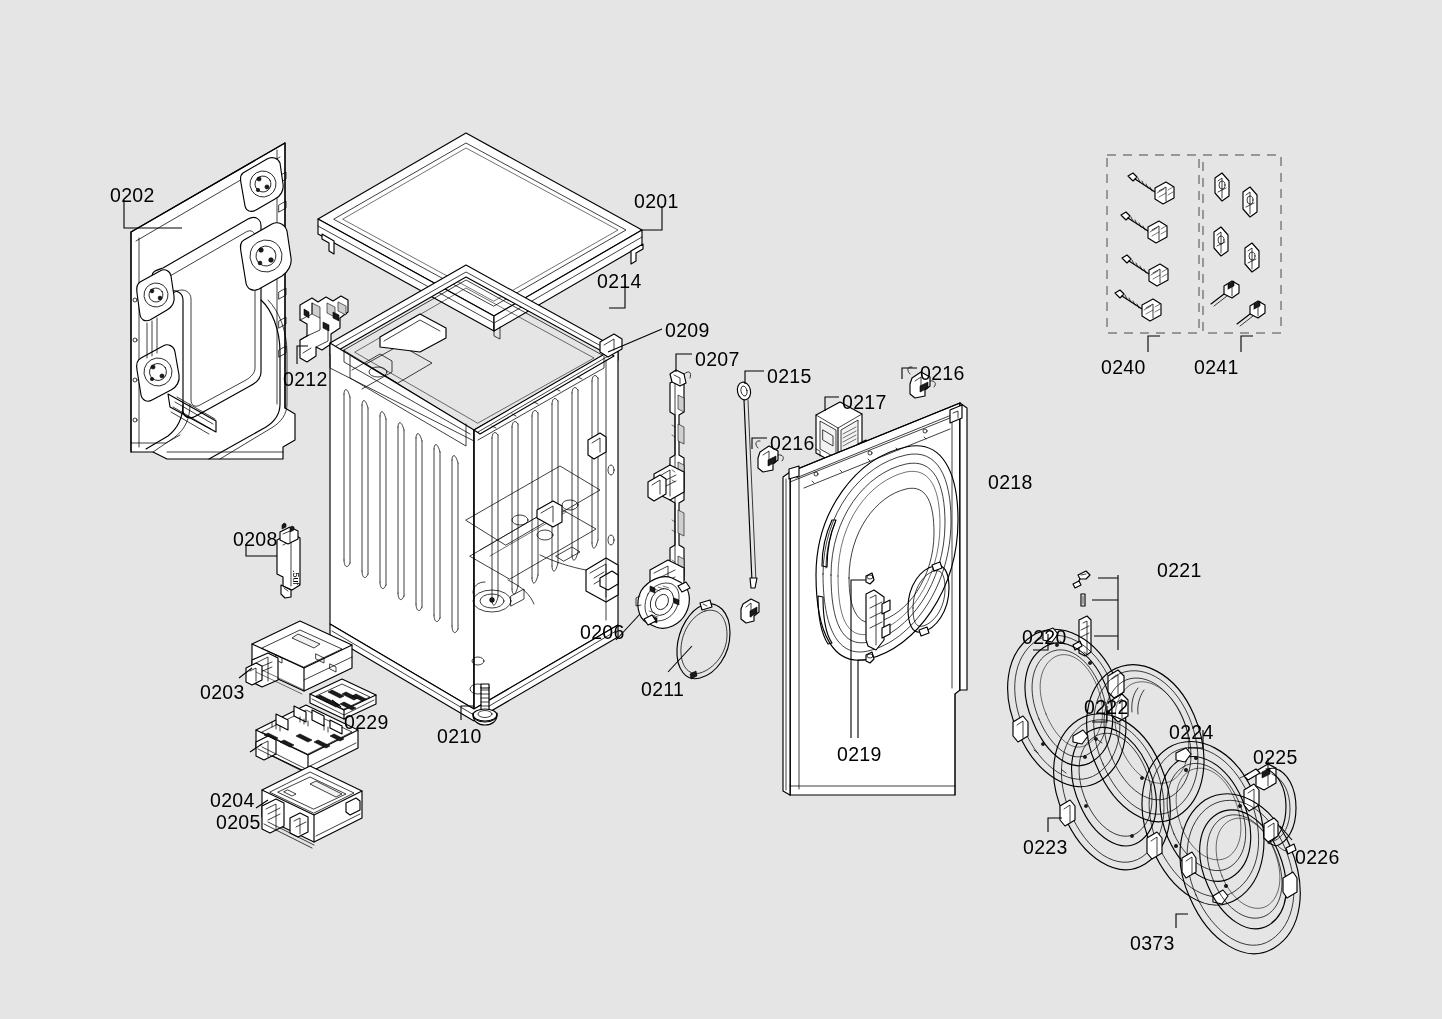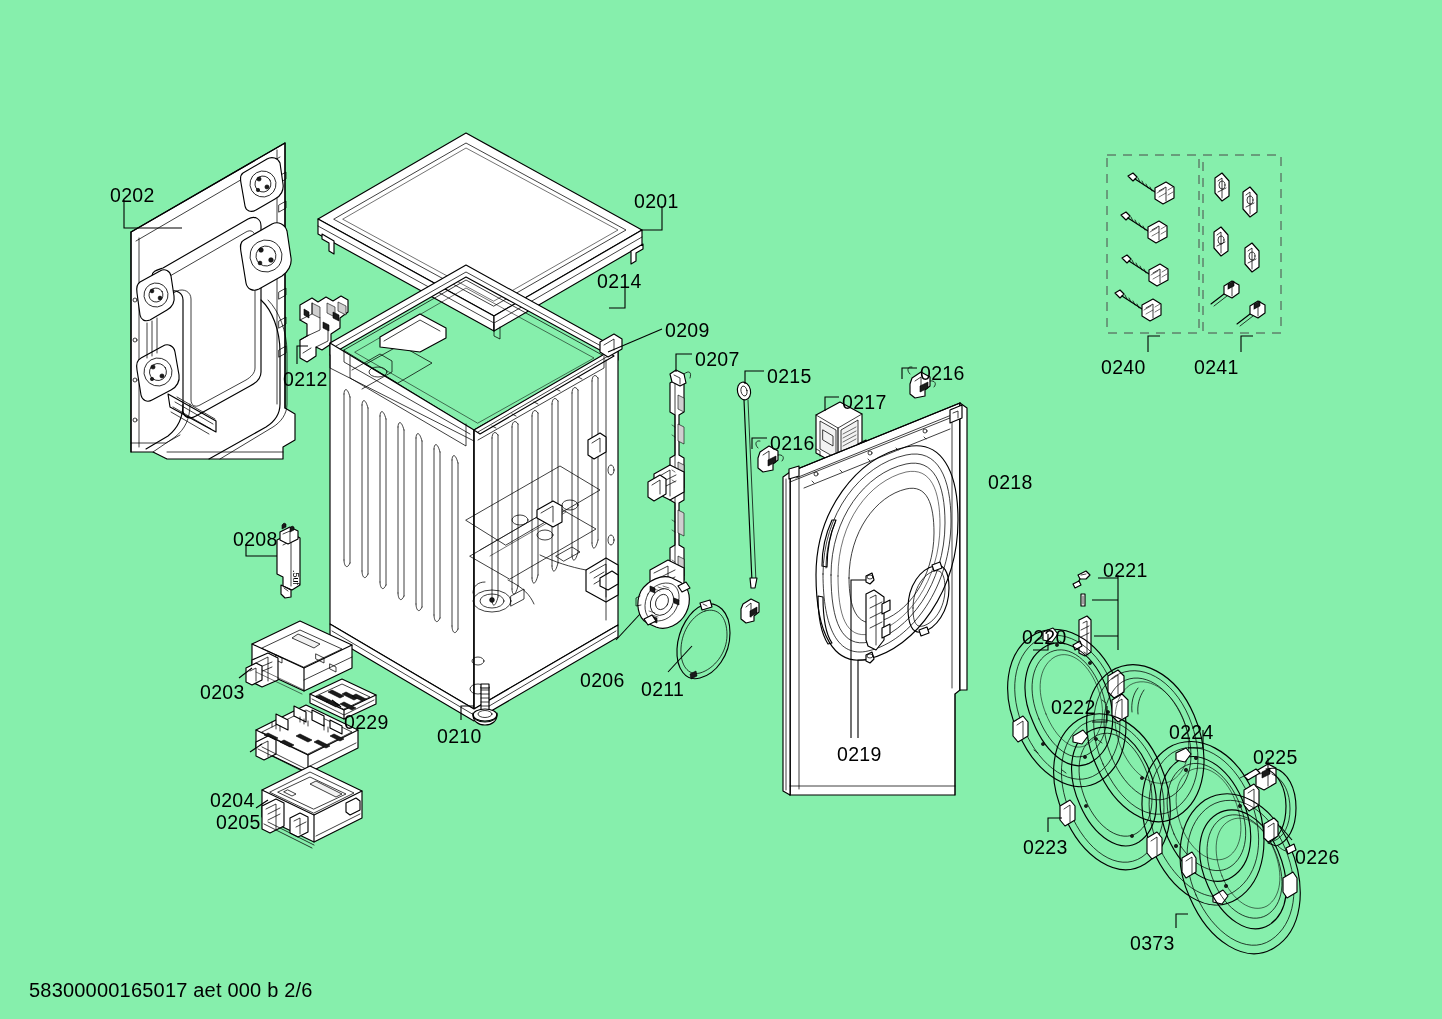--- a/index.html
+++ b/index.html
@@ -8,21 +8,21 @@
     padding: 0;
     background: #ffffff;
   }
   body {
     font-family: "Liberation Sans", sans-serif;
   }
   #sheet {
     position: relative;
     width: 1442px;
     height: 1019px;
-    background: #86efac;
+    background: #e5e5e5;
     overflow: hidden;
   }
   #drawing {
     position: absolute;
     left: 0;
     top: 0;
     width: 1442px;
     height: 1019px;
   }
   #labels {
@@ -880,35 +880,34 @@
     <div class="lbl" style="left:597px; top:272px;">0214</div>
     <div class="lbl" style="left:283px; top:370px;">0212</div>
     <div class="lbl" style="left:665px; top:321px;">0209</div>
     <div class="lbl" style="left:695px; top:350px;">0207</div>
     <div class="lbl" style="left:767px; top:367px;">0215</div>
     <div class="lbl" style="left:920px; top:364px;">0216</div>
     <div class="lbl" style="left:842px; top:393px;">0217</div>
     <div class="lbl" style="left:770px; top:434px;">0216</div>
     <div class="lbl" style="left:988px; top:449px;margin-top:24px;">0218</div>
     <div class="lbl" style="left:233px; top:530px;">0208</div>
-    <div class="lbl" style="left:580px; top:671px;">0206</div>
+    <div class="lbl" style="left:580px; top:623px;">0206</div>
     <div class="lbl" style="left:641px; top:680px;">0211</div>
     <div class="lbl" style="left:200px; top:683px;">0203</div>
     <div class="lbl" style="left:344px; top:713px;">0229</div>
     <div class="lbl" style="left:437px; top:727px;">0210</div>
     <div class="lbl" style="left:210px; top:791px;">0204</div>
     <div class="lbl" style="left:216px; top:813px;">0205</div>
     <div class="lbl" style="left:837px; top:745px;">0219</div>
-    <div class="lbl" style="left:1103px; top:561px;">0221</div>
+    <div class="lbl" style="left:1157px; top:561px;">0221</div>
     <div class="lbl" style="left:1022px; top:628px;">0220</div>
-    <div class="lbl" style="left:1051px; top:698px;text-align:center;">0222</div>
+    <div class="lbl" style="left:1084px; top:698px;text-align:center;">0222</div>
     <div class="lbl" style="left:1169px; top:723px;">0224</div>
     <div class="lbl" style="left:1253px; top:748px;">0225</div>
     <div class="lbl" style="left:1023px; top:838px;">0223</div>
     <div class="lbl" style="left:1295px; top:848px;">0226</div>
     <div class="lbl" style="left:1130px; top:934px;">0373</div>
     <div class="lbl" style="left:1101px; top:358px;">0240</div>
     <div class="lbl" style="left:1194px; top:358px;">0241</div>
   </div>
 
-  <div class="footer">58300000165017 aet 000 b 2/6</div>
 
 </div>
 
 </body></html>

